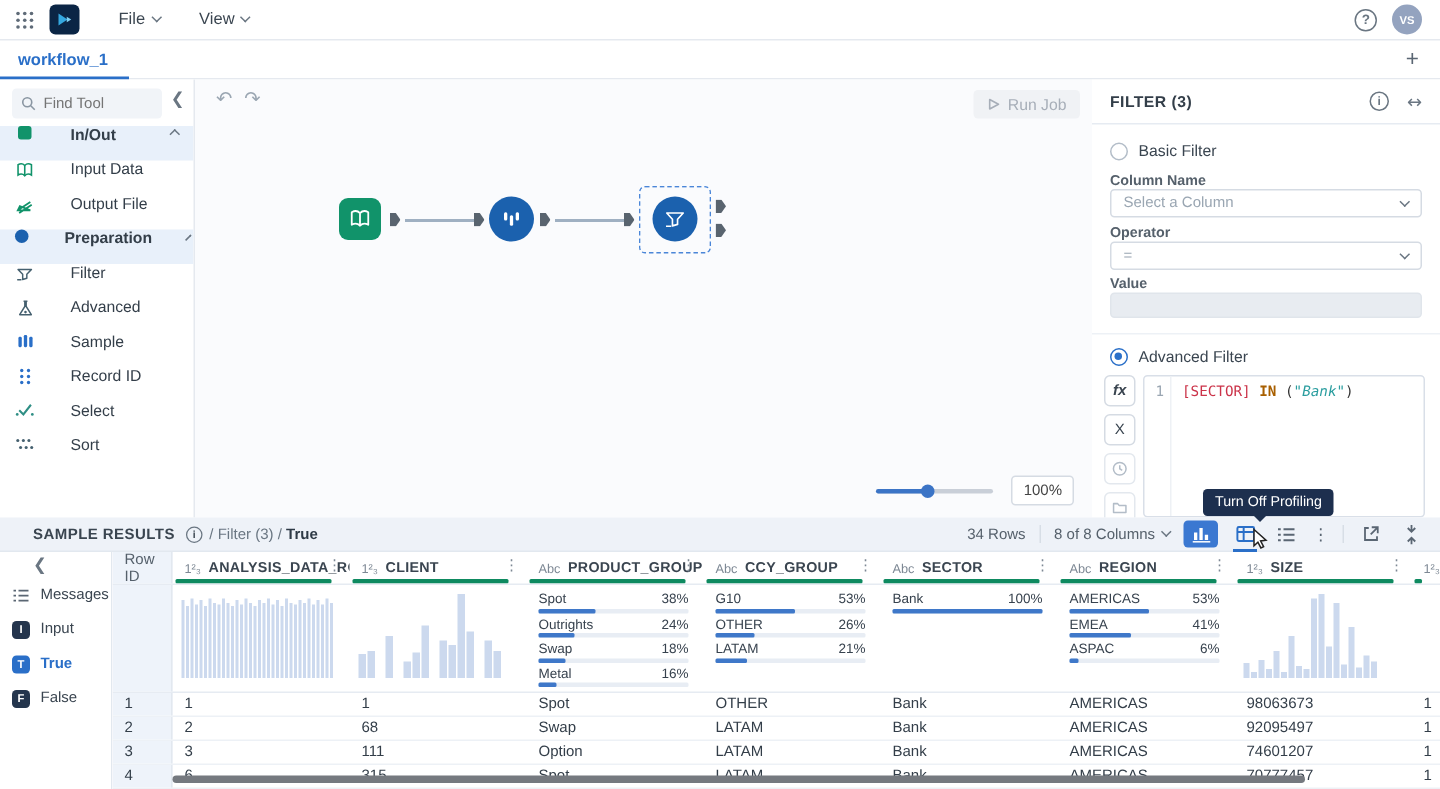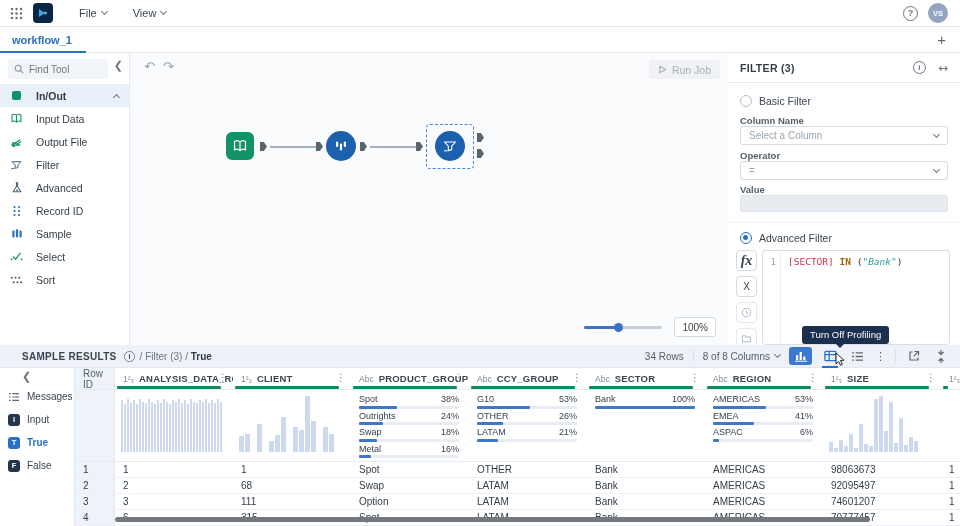--- a/index.html
+++ b/index.html
@@ -26,21 +26,21 @@
   .tab::after { content:""; position:absolute; left:0; right:0; bottom:-1px; height:2px; background:#2a6fc8; }
   .tab-add { margin-left:auto; margin-right:14px; color:#5a6673; font-size:15px; cursor:pointer; line-height:1; }
 
   
   .main { position:absolute; left:0; top:53px; width:960px; height:292px; }
   .palette { position:absolute; left:0; top:0; width:130px; height:292px; background:#fff; border-right:1px solid #e5e9ef; overflow:hidden; }
   .search-row { display:flex; align-items:flex-start; margin:6px 6px 5px 8px; }
   .search-box { flex:1; height:20px; background:#f1f4f8; border-radius:3px; display:flex; align-items:center; padding:0 6px; gap:5px; }
   .search-box input { border:none; outline:none; background:transparent; width:70px; font-size:10px; color:#5a6673; font-family:"Liberation Sans",sans-serif; }
   .collapse-left { margin-left:6px; color:#6a7682; font-size:11px; cursor:pointer; }
-  .pal-item { height:23px; display:flex; align-items:center; padding:0 10px; gap:13px; font-size:10.5px; color:#333e49; cursor:pointer; }
+  .pal-item { height:23px; display:flex; align-items:flex-start; padding:0 10px; gap:24px; font-size:10.5px; color:#333e49; cursor:pointer; }
   .pal-item.group { background:#e8f0fa; font-weight:bold; }
   .pal-item .pi { width:13px; display:flex; justify-content:center; }
   .pal-item .gchev { margin-left:auto; }
 
   .canvas { position:absolute; left:130px; top:0; width:598px; height:292px; background:#fafbfd; overflow:hidden; }
   .histbtns { position:absolute; left:14px; top:6px; color:#9aa6b2; font-size:13px; display:flex; gap:8px; font-family:"DejaVu Sans",sans-serif; }
   .runjob { position:absolute; right:8px; top:7px; height:19px; padding:0 9px; background:#f0f2f5; border-radius:3px; color:#a7aeb8; font-size:10.5px; display:flex; align-items:center; gap:5px; cursor:default; }
   .node { position:absolute; display:flex; align-items:center; justify-content:center; cursor:pointer; }
   .node-green { width:28px; height:28px; border-radius:6px; background:#11936a; }
   .node-blue { width:30px; height:30px; border-radius:50%; background:#1b61ae; }
@@ -207,64 +207,71 @@
         <div class="pal-item">
           <span class="pi">
             <svg width="13" height="13" viewBox="0 0 14 14">
               <g stroke="#11936a" stroke-width="1.3" fill="none">
                 <path d="M2 11l9-6M3 13l9-6M2 11l1.5-3 7.5 3z"></path>
               </g>
             </svg>
           </span>
           <span>Output File</span>
         </div>
+        <div class="pal-item group">
+          <span class="pi">
+            <span style="width:9px;height:9px;border-radius:50%;background:#1b61ae;display:block"></span>
+          </span>
+          <span>Preparation</span>
+          <i class="chev up gchev"></i>
+        </div>
         <div class="pal-item">
           <span class="pi">
             <svg width="13" height="13" viewBox="0 0 16 16">
               <path d="M2.5 4.5h11L9.7 8.5v3.2l-3.4 1V8.5z" fill="none" stroke="#45606f" stroke-width="1.2" stroke-linejoin="round"></path>
               <path d="M1.8 13h3.5" stroke="#45606f" stroke-width="1.2"></path>
             </svg>
           </span>
           <span>Filter</span>
         </div>
         <div class="pal-item">
           <span class="pi">
             <svg width="12" height="13" viewBox="0 0 14 15">
               <path d="M5.5 2h3M6.5 2v4L2.5 12.5h9L7.5 6V2" fill="none" stroke="#45606f" stroke-width="1.2" stroke-linejoin="round"></path>
               <circle cx="7" cy="10.5" r="1" fill="#45606f"></circle>
             </svg>
           </span>
           <span>Advanced</span>
+        </div>
+        <div class="pal-item">
+          <span class="pi">
+            <svg width="12" height="12" viewBox="0 0 14 14">
+              <g fill="#2a6fc8">
+                <rect x="1.5" y="3" width="2.6" height="8" rx="1"></rect>
+                <rect x="5.7" y="1.5" width="2.6" height="9.5" rx="1"></rect>
+                <rect x="9.9" y="3" width="2.6" height="8" rx="1"></rect>
+              </g>
+            </svg>
+          </span>
+          <span>Sample</span>
         </div>
         <div class="pal-item">
           <span class="pi">
             <svg width="10" height="12" viewBox="0 0 10 12">
               <g fill="#2a6fc8">
                 <circle cx="2.5" cy="2" r="1.1"></circle>
                 <circle cx="7" cy="2" r="1.1"></circle>
                 <circle cx="2.5" cy="6" r="1.1"></circle>
                 <circle cx="7" cy="6" r="1.1"></circle>
                 <circle cx="2.5" cy="10" r="1.1"></circle>
                 <circle cx="7" cy="10" r="1.1"></circle>
               </g>
             </svg>
           </span>
           <span>Record ID</span>
-        </div>
-        <div class="pal-item">
-          <span class="pi">
-            <svg width="12" height="12" viewBox="0 0 14 14">
-              <g fill="#2a6fc8">
-                <rect x="1.5" y="3" width="2.6" height="8" rx="1"></rect>
-                <rect x="5.7" y="1.5" width="2.6" height="9.5" rx="1"></rect>
-                <rect x="9.9" y="3" width="2.6" height="8" rx="1"></rect>
-              </g>
-            </svg>
-          </span>
-          <span>Sample</span>
         </div>
         <div class="pal-item">
           <span class="pi">
             <svg width="13" height="11" viewBox="0 0 14 12">
               <path d="M3 6l3 3 5.5-7" fill="none" stroke="#2f8f85" stroke-width="1.5"></path>
               <circle cx="1.5" cy="9" r="1" fill="#2f8f85"></circle>
               <circle cx="12.5" cy="9" r="1" fill="#2f8f85"></circle>
             </svg>
           </span>
           <span>Select</span>
@@ -362,21 +369,21 @@
       <i class="chev"></i>
     </div>
     <div class="fld-label abs" style="left:12px; top:131px;">Value</div>
     <div class="val-input abs" style="left:12px; top:142px;"></div>
     <div class="divider" style="top:169px;"></div>
     <div class="radio-row abs" style="left:12px; top:179px;">
       <span class="radio on"></span>
       <span>Advanced Filter</span>
     </div>
     <div class="fxcol" style="top:197px;">
-      <span class="fxbtn" style="font-family:Liberation Serif, serif; font-style:italic; font-size:14px; font-weight:bold;">fx</span>
+      <span class="fxbtn" style="font-family:Liberation Sans, sans-serif; font-style:italic; font-size:10px; font-weight:bold;">fx</span>
       <span class="fxbtn" style="font-size:10px;">X</span>
       <span class="fxbtn dim">
         <svg width="11" height="11" viewBox="0 0 12 12">
             <circle cx="6" cy="6" r="4.6" fill="none" stroke="#b3bdc8" stroke-width="1.1"></circle>
             <path d="M6 3.5V6l1.8 1.2" fill="none" stroke="#b3bdc8" stroke-width="1.1"></path>
           </svg>
       </span>
       <span class="fxbtn dim">
         <svg width="11" height="11" viewBox="0 0 12 12">
             <path d="M1.5 3h3l1 1.3h5V9.5h-9z" fill="none" stroke="#b3bdc8" stroke-width="1.1" stroke-linejoin="round"></path>

